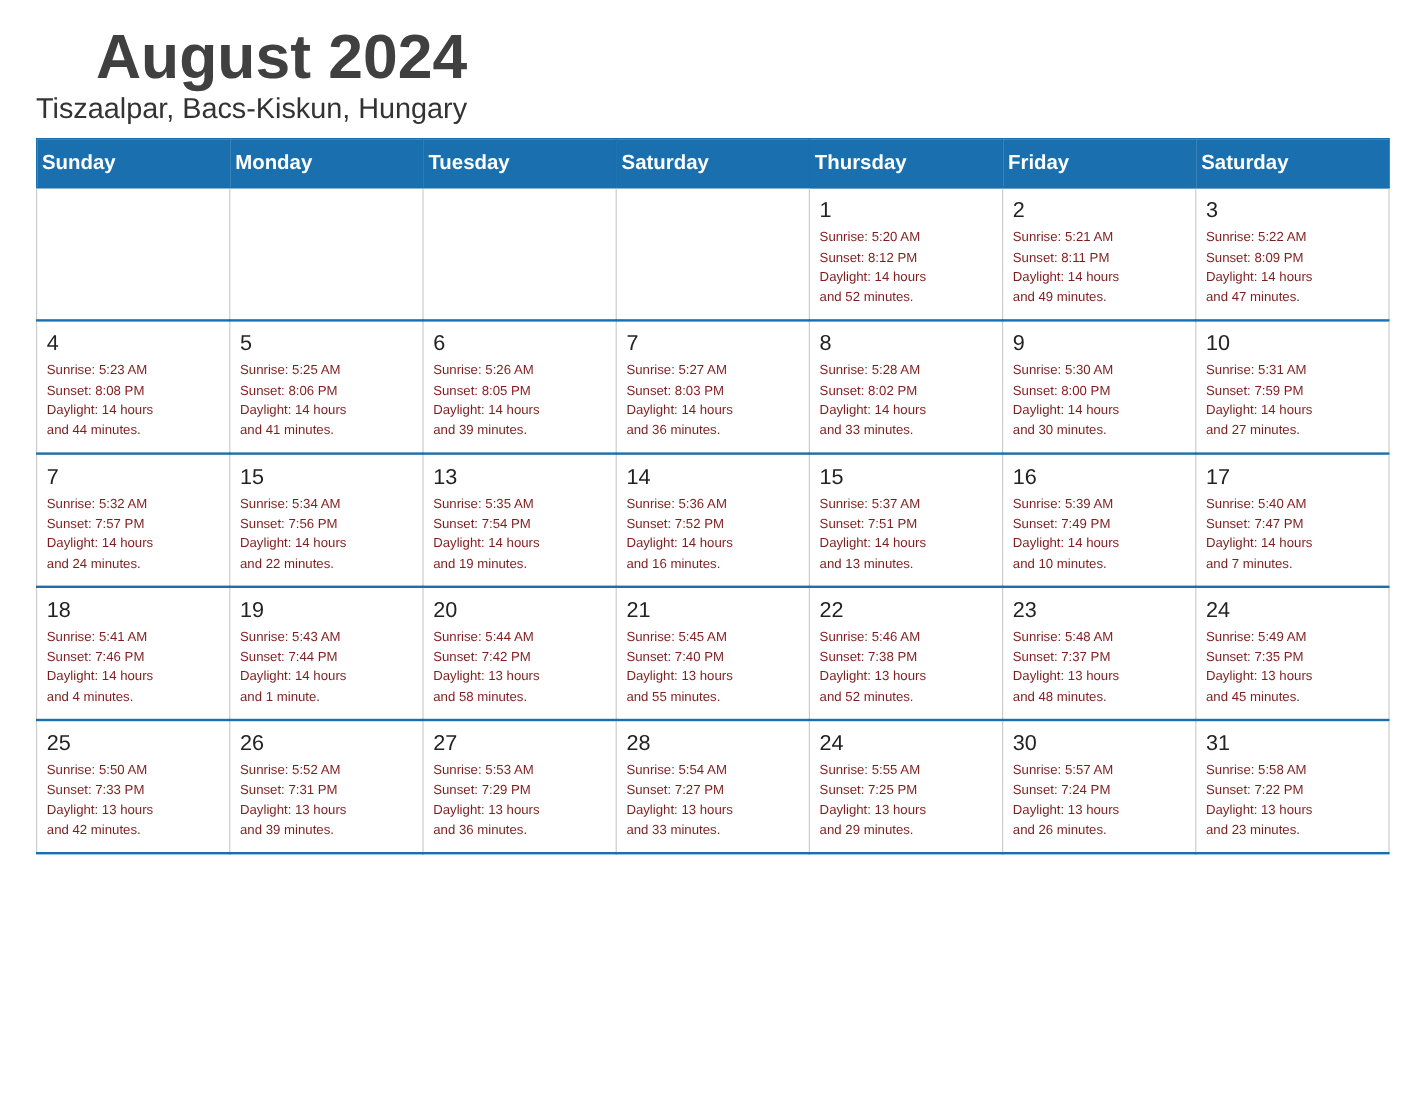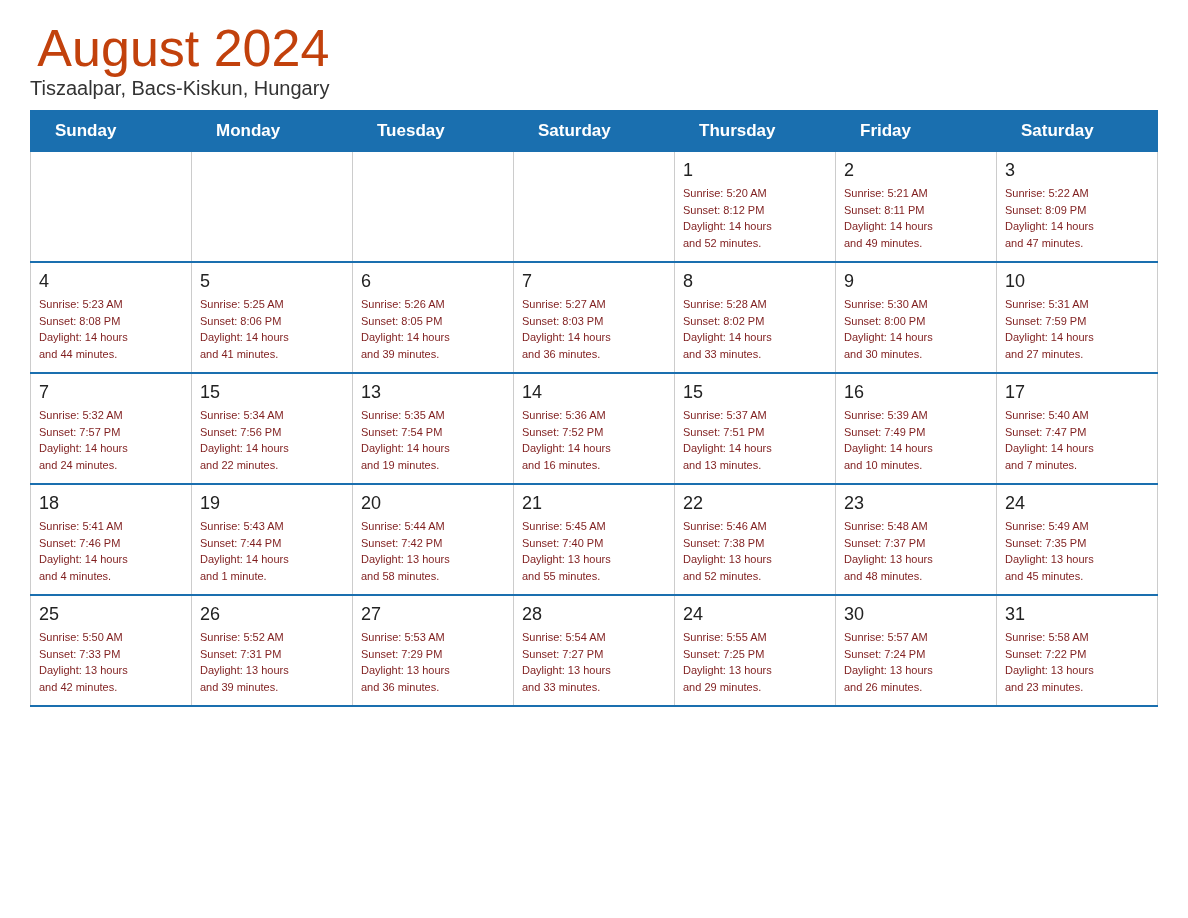--- a/index.html
+++ b/index.html
@@ -34,40 +34,40 @@
       width: 100%;
       height: 3px;
       background: #1a6faf;
       margin-top: 2px;
     }
     .title-block {
       text-align: right;
     }
     .month-title {
       font-size: 52px;
-      font-weight: normal;
-      color: #c2410c;
+      font-weight: bold;
+      color: #404040;
       line-height: 1.1;
     }
     .location-title {
-      font-size: 20px;
+      font-size: 24px;
       color: #333;
       font-weight: normal;
     }
     .calendar {
       width: 100%;
       border-collapse: collapse;
       margin-top: 8px;
     }
     .calendar thead tr th {
       background: #1a6faf;
       color: #fff;
       font-size: 17px;
       font-weight: bold;
-      padding: 10px 24px;
+      padding: 10px 4px;
       text-align: left;
       border: 1px solid #1a6faf;
     }
     .calendar tbody tr {
       border-bottom: 2px solid #1a6faf;
     }
     .calendar tbody tr td {
       vertical-align: top;
       padding: 8px 8px 10px 8px;
       border-left: 1px solid #ccc;

